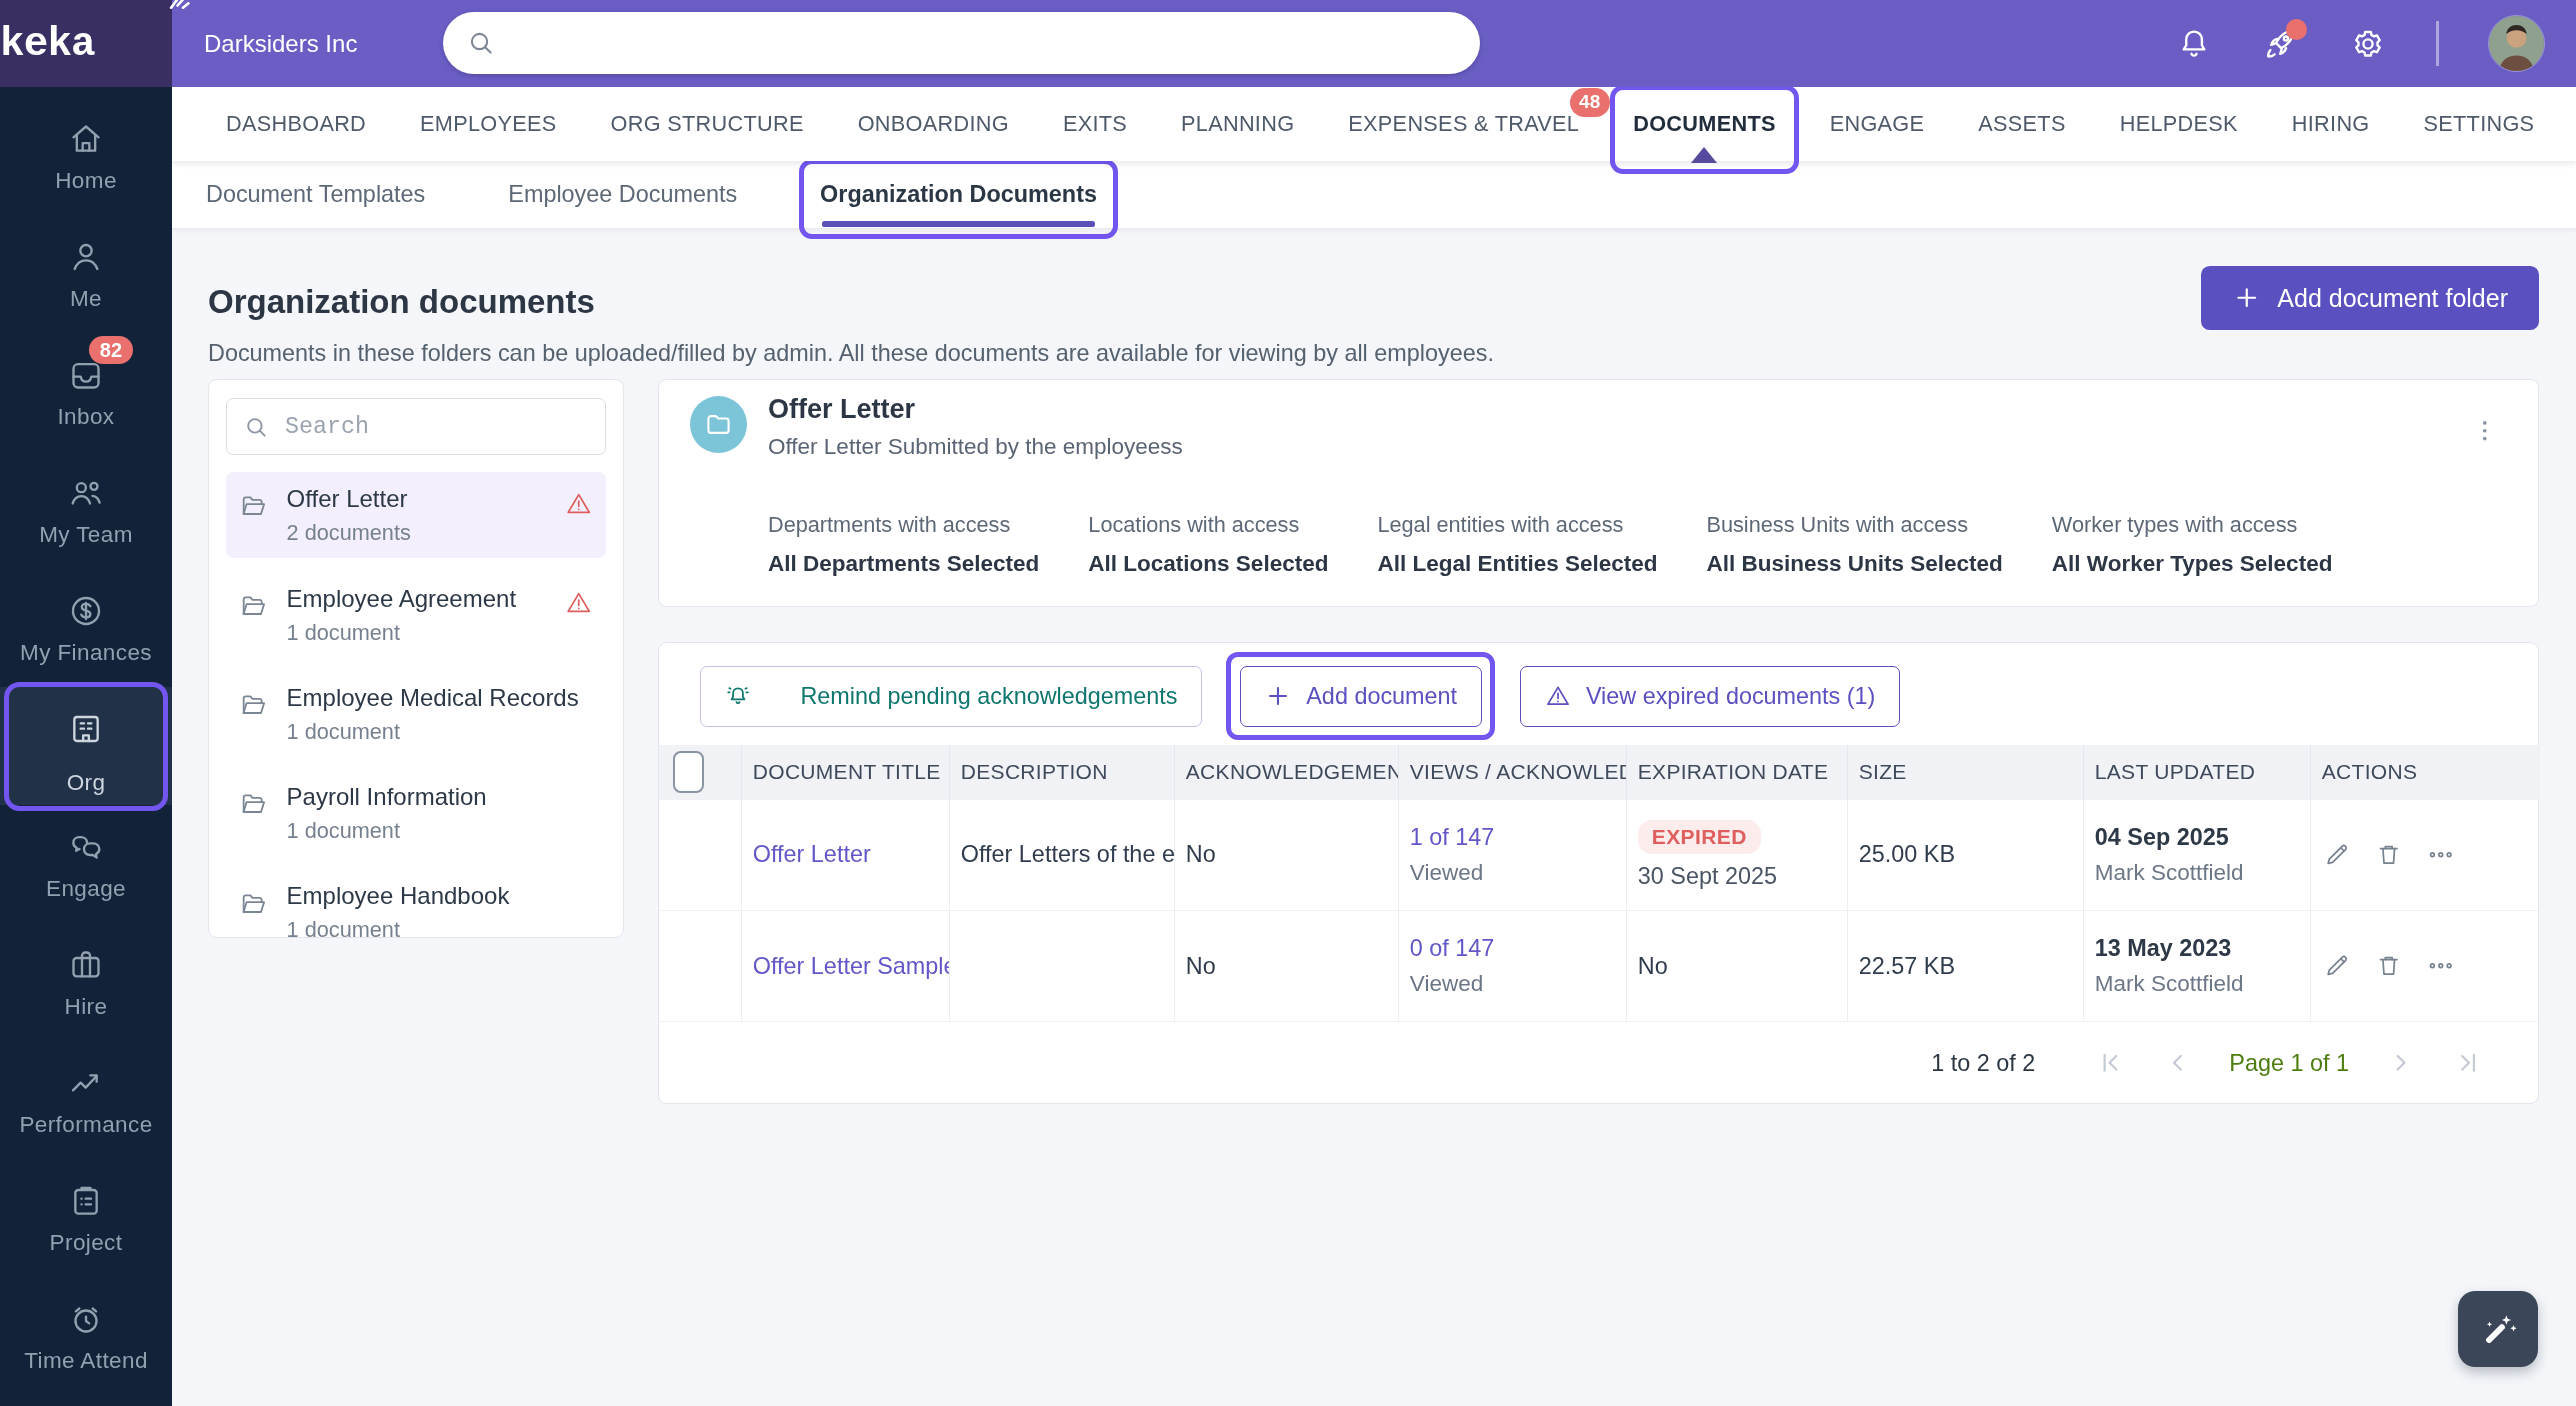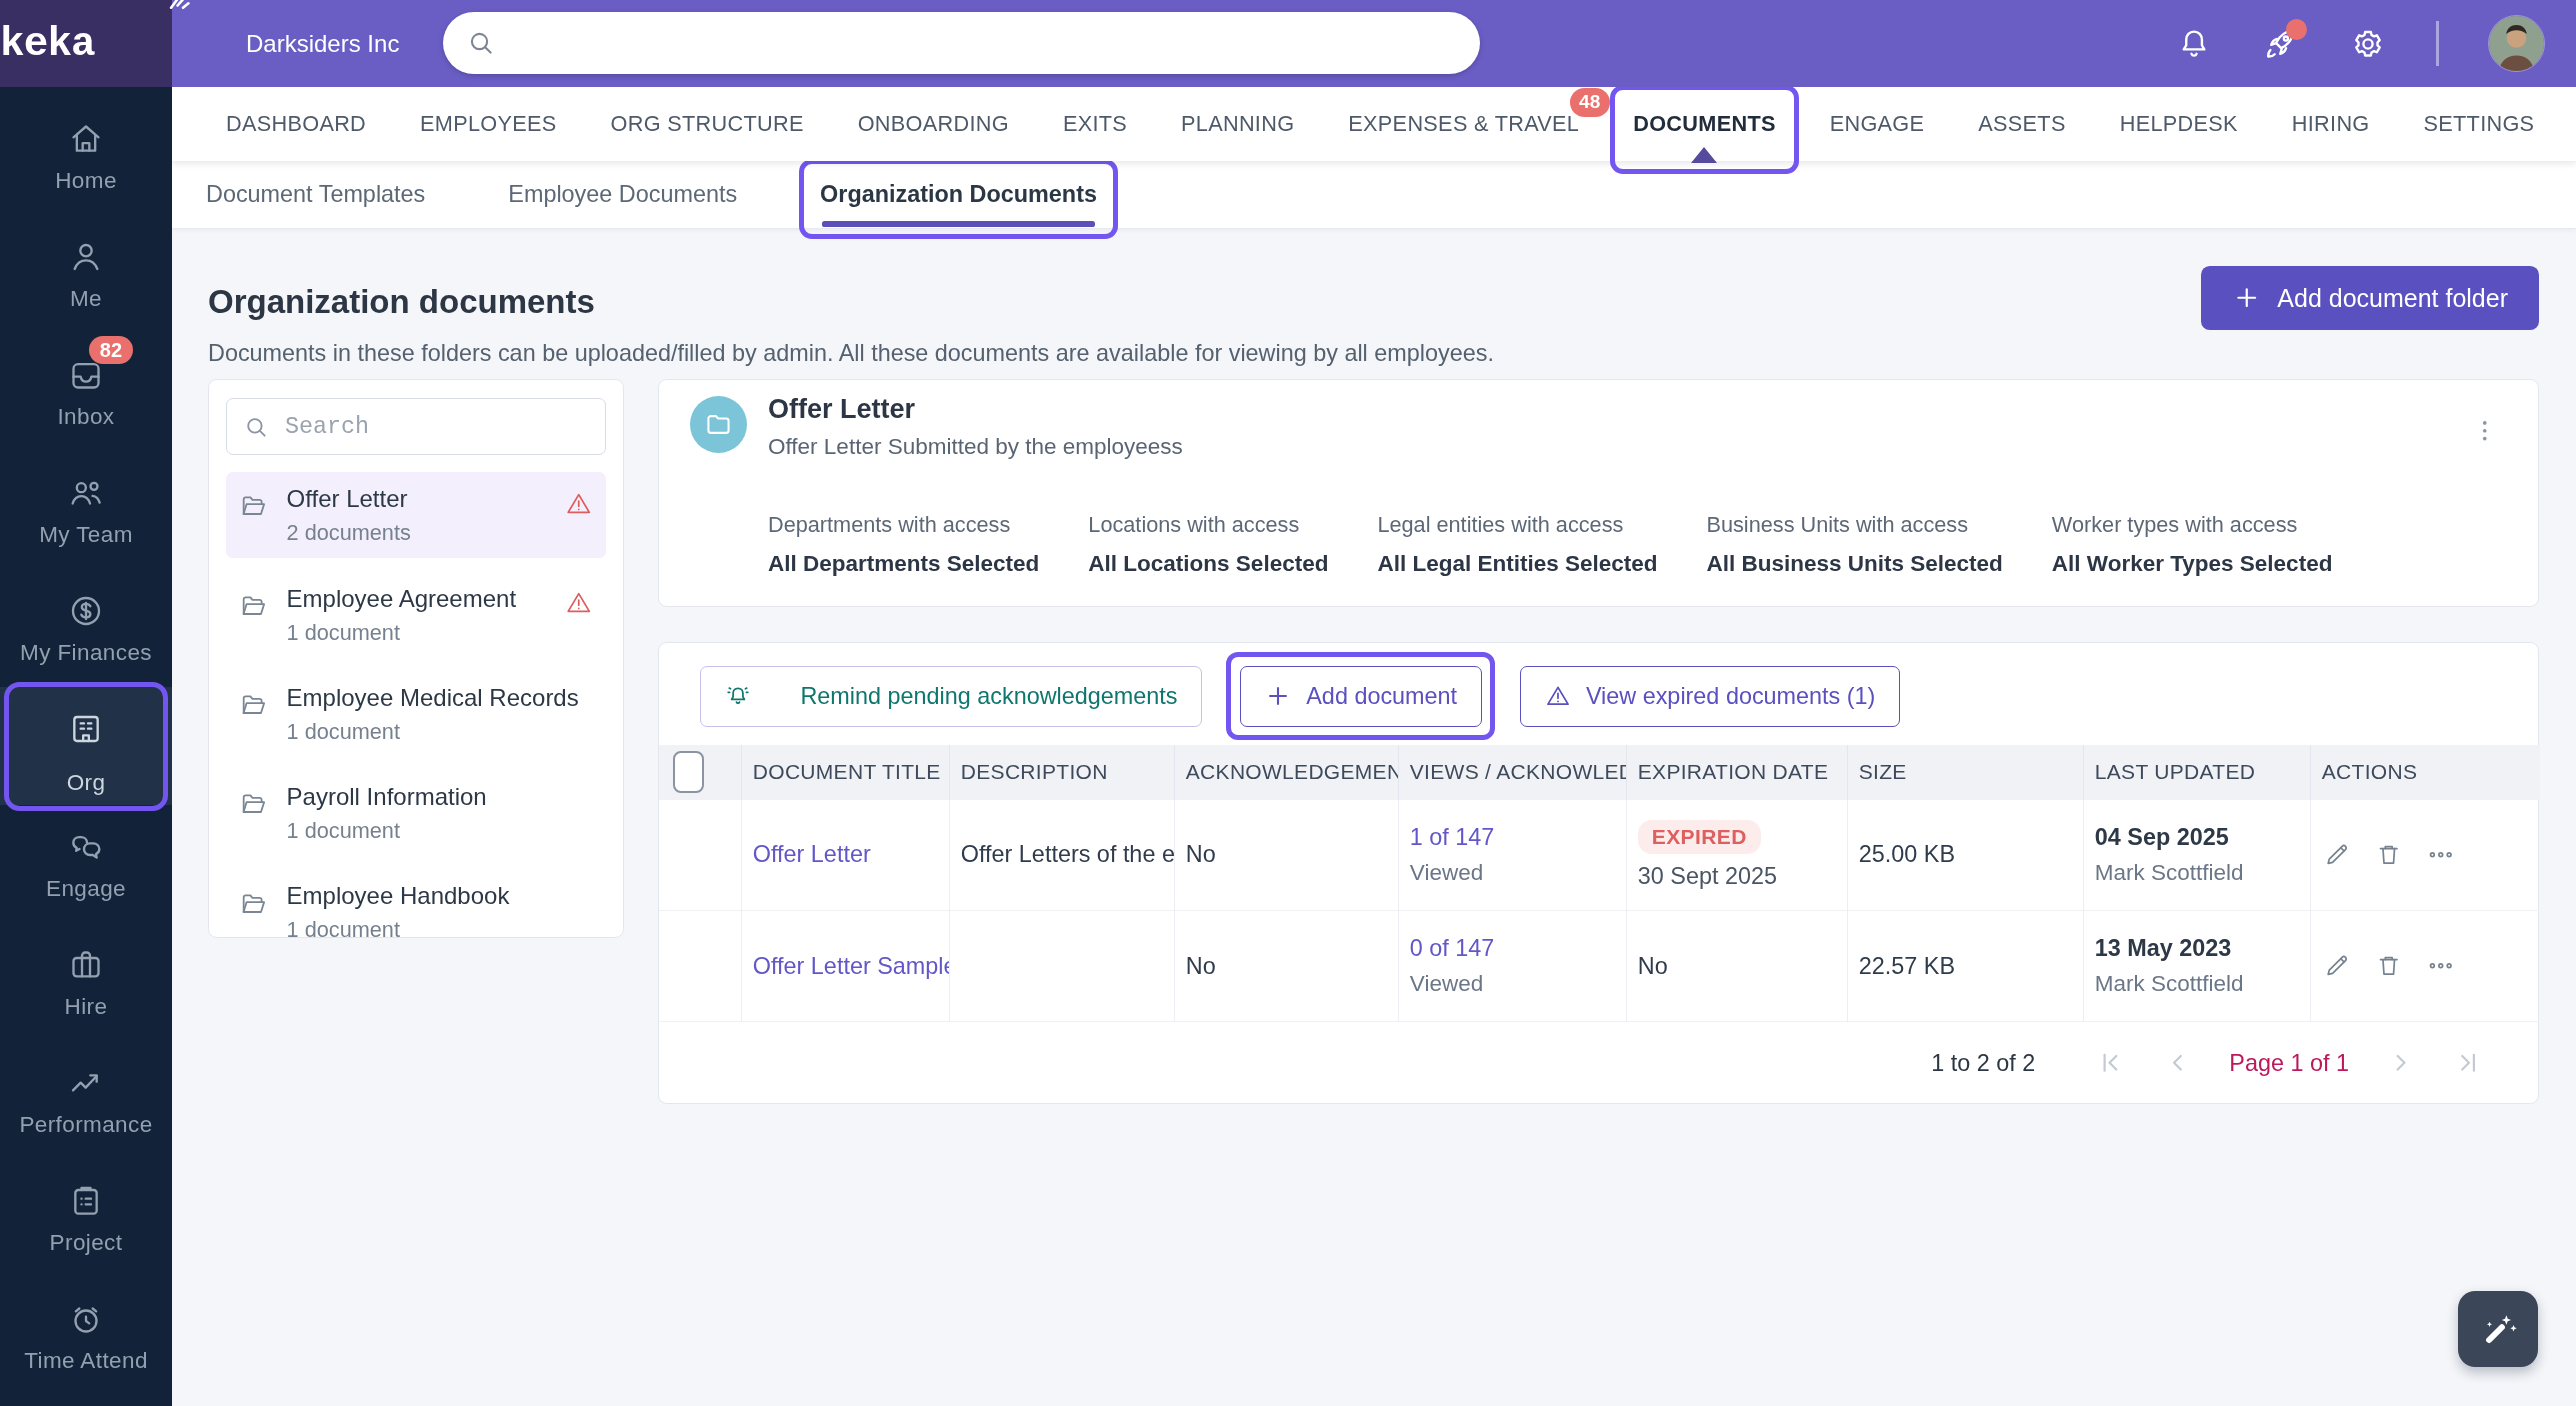--- a/index.html
+++ b/index.html
@@ -6,21 +6,21 @@
   *{box-sizing:border-box;}
   #app{position:relative;width:2576px;height:1407px;overflow:hidden;
        font-family:"Liberation Sans",sans-serif;background:#f4f6f9;color:#2e3a4a;}
 
   
   .logo-box{position:absolute;left:0;top:0;width:172px;height:87px;background:#3a2f63;
             display:flex;align-items:center;justify-content:flex-start;z-index:40;font-family:Liberation Mono, monospace;}
   .logo-text{color:#fff;font-size:41px;font-weight:800;letter-spacing:-0.9px;position:relative;}
   .logo-spark{position:absolute;top:-14px;right:-22.5px;color:#fff;}
   .topbar{position:absolute;left:172px;top:0;width:2404px;height:87px;background:#6a5ec5;
-          display:flex;align-items:center;z-index:30;padding-left:42px;}
+          display:flex;align-items:center;z-index:30;}
   .company{color:#fff;font-size:24px;margin-left:32px;font-weight:400;}
   .search-pill{position:absolute;left:271px;top:12px;width:1037px;height:62px;background:#fff;
                border-radius:31px;display:flex;align-items:center;padding:0 14px 0 22.5px;
                box-shadow:0 1.7px 5.2px rgba(20,20,60,.25);}
   .search-pill .sicon{color:#7d8694;width:29.5px;height:29.5px;flex:0 0 auto;}
   .search-pill input{border:none;outline:none;flex:1;font-size:23.4px;color:#3c4654;margin-left:15.6px;
                      font-family:"Liberation Sans",sans-serif;background:transparent;}
   .search-pill input::placeholder{color:#959ca9;}
   .top-icons{position:absolute;right:31px;top:0;height:87px;display:flex;align-items:center;gap:49px;}
   .tico{width:38px;height:38px;color:#fff;position:relative;cursor:pointer;}
@@ -143,21 +143,21 @@
   .upd-date{font-weight:700;color:#2e3947;}
   .row-actions{display:flex;gap:22.5px;align-items:center;color:#77828f;}
   .ract{width:29.5px;height:29.5px;background:none;border:none;color:#77828f;cursor:pointer;padding:0;}
   .ract svg{width:29.5px;height:29.5px;}
 
   .pagination{display:flex;justify-content:flex-end;align-items:center;gap:36px;padding:26px 55px 0 0;
         font-size:23.4px;color:#2c3744;}
   .pag-range{margin-right:24px;}
   .pbtn{width:31px;height:31px;color:#c4cad4;background:none;border:none;cursor:pointer;padding:0;}
   .pbtn svg{width:29.5px;height:29.5px;}
-  .pag-page{color:#be185d;text-align:right;}
+  .pag-page{color:#4d7c0f;text-align:right;}
 
   .magic-btn{position:absolute;right:38px;bottom:40px;width:80px;height:76px;background:#3c4659;
         border-radius:17.3px;border:none;display:flex;align-items:center;justify-content:center;
         color:#fff;cursor:pointer;box-shadow:0 5.2px 12px rgba(20,30,50,.25);}
   .magic-btn svg{width:45px;height:45px;}
 </style>
 </head>
 <body>
 
 <div id="app">

